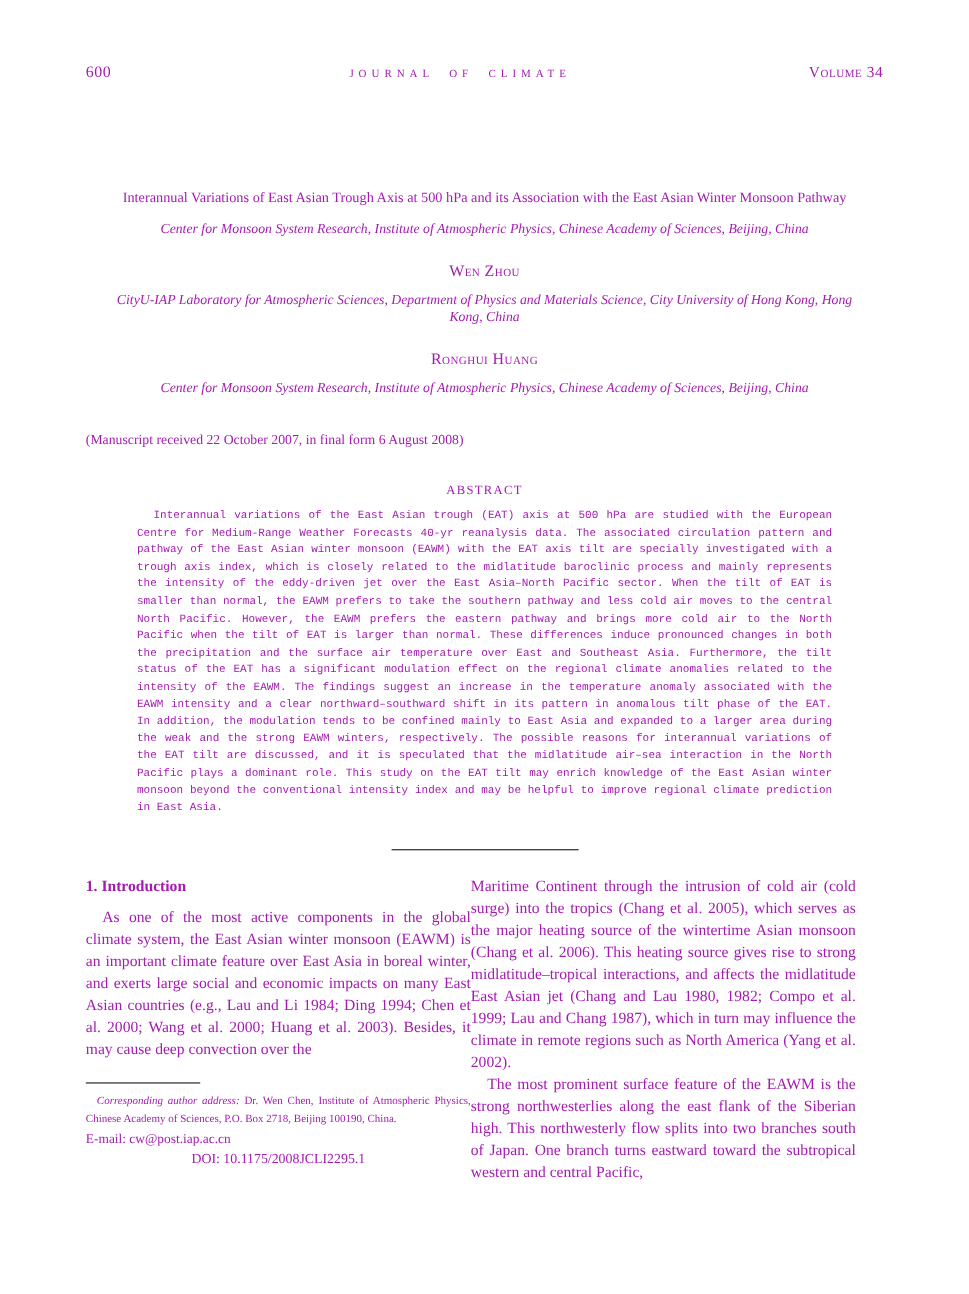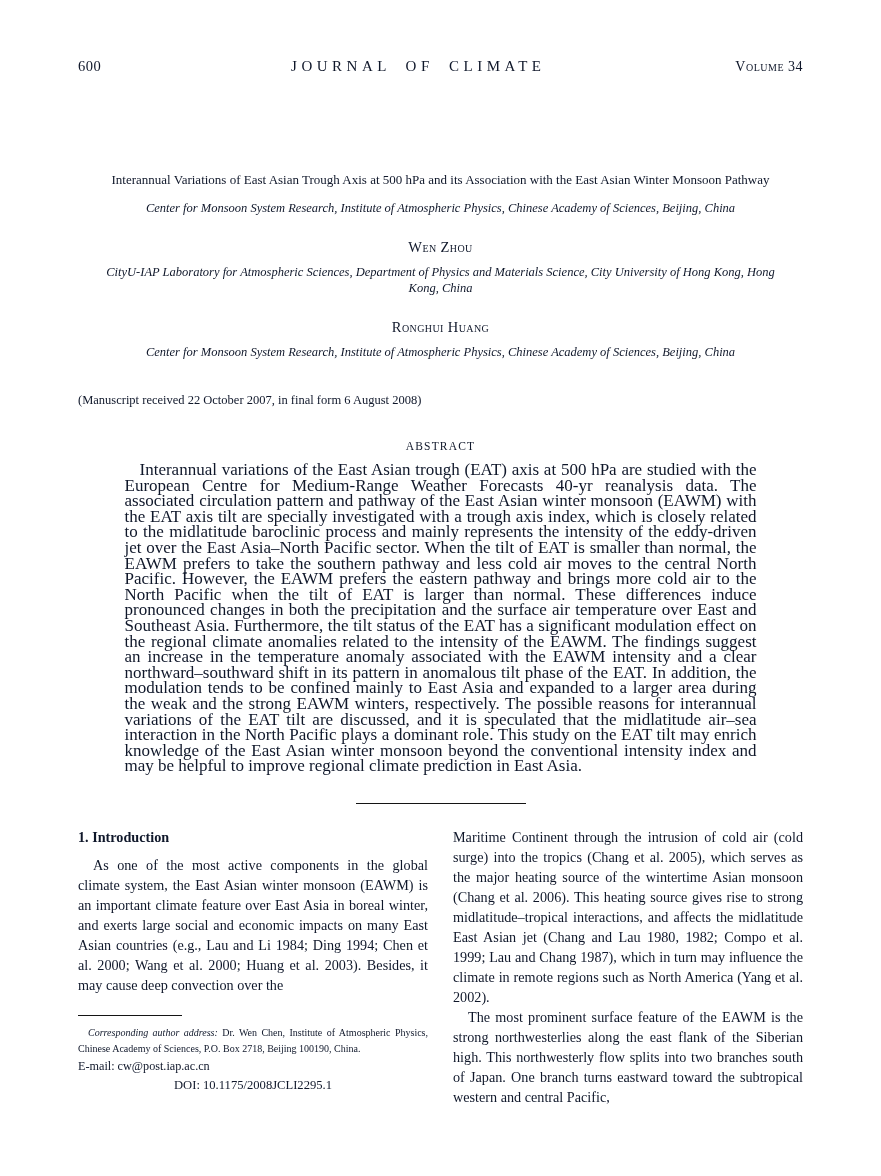--- a/index.html
+++ b/index.html
@@ -3,35 +3,35 @@
 <meta charset="utf-8">
 <style>
   * { margin: 0; padding: 0; box-sizing: border-box; }
   html, body { background: #ffffff; }
   .page {
     position: relative;
     width: 881px;
     height: 1176px;
     margin: 0 auto;
     background: #ffffff;
-    color: #0f172a;
+    color: #a21caf;
     font-family: "Liberation Serif", "DejaVu Serif", serif;
     padding: 58px 78px 0 78px;
     overflow: hidden;
   }
 
   
   .running-head {
     display: flex;
     justify-content: space-between;
     align-items: baseline;
     font-size: 13.5px;
   }
   .page-number { font-size: 14.5px; letter-spacing: 0.5px; }
-  .journal-name { font-size: 15px; letter-spacing: 4.5px; word-spacing: 7px; text-align: right; }
+  .journal-name { font-size: 10px; letter-spacing: 4.5px; word-spacing: 7px; text-align: right; }
   .volume-label { font-variant: small-caps; font-size: 14px; letter-spacing: 0.5px; }
 
   
   .article-title {
     margin: 92px auto 0;
     max-width: 706px;
     text-align: center;
     font-size: 13px;
     font-weight: normal;
     line-height: 25px;
@@ -59,34 +59,35 @@
   
   .abstract-heading {
     margin-top: 32px;
     text-align: center;
     font-size: 11.5px;
     letter-spacing: 1.2px;
   }
   .abstract-text {
     margin: 10px auto 0;
     width: 632px;
-    font-size: 17px;
+    font-size: 10px;
     line-height: 15.6px;
     text-align: justify;
     text-indent: 15px;
+    font-family: Liberation Mono, monospace;
   }
   .section-divider {
     width: 170px;
     border: 0;
     border-top: 1.6px solid #141414;
     margin: 29px auto 23px;
   }
 
   
-  .body-columns { display: flex; gap: 25px; }
+  .body-columns { display: flex; }
   .col {
     width: 350px;
     font-size: 14.2px;
     line-height: 20px;
     text-align: justify;
   }
   .section-heading {
     font-size: 14.2px;
     font-weight: bold;
     text-align: left;

